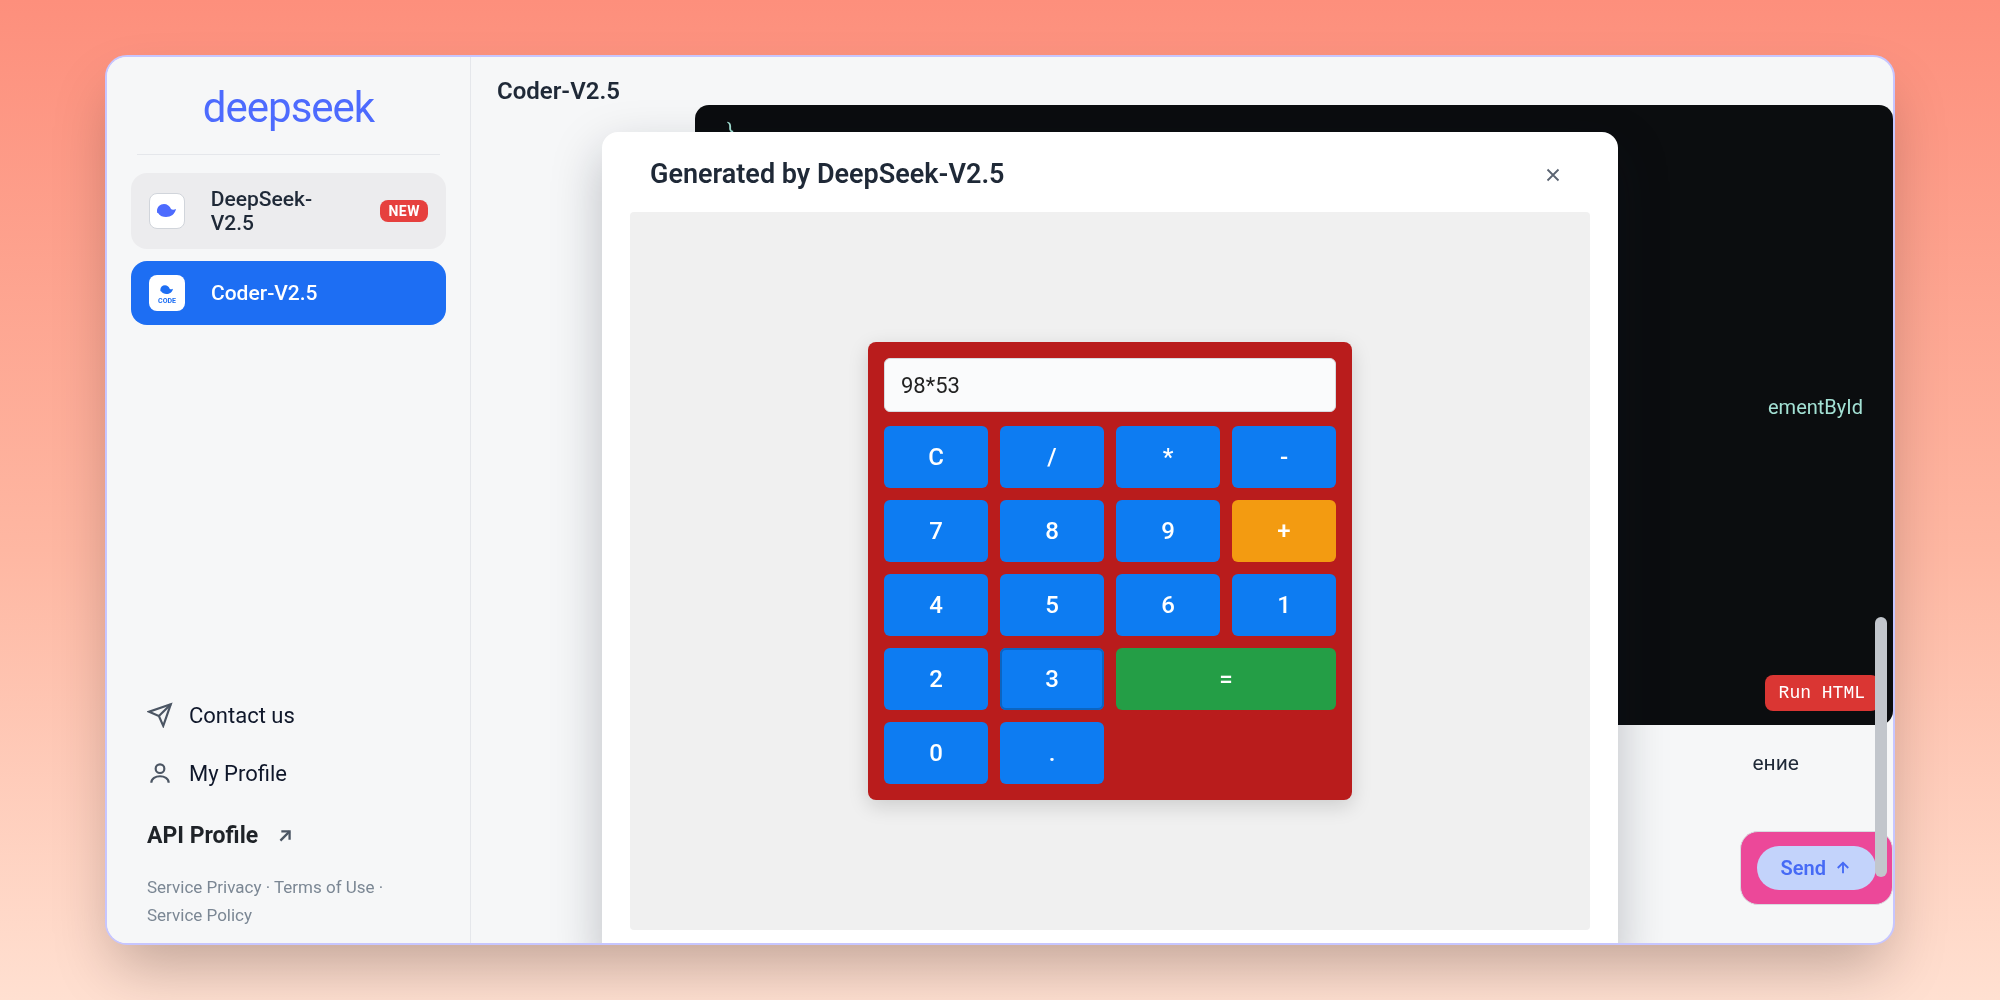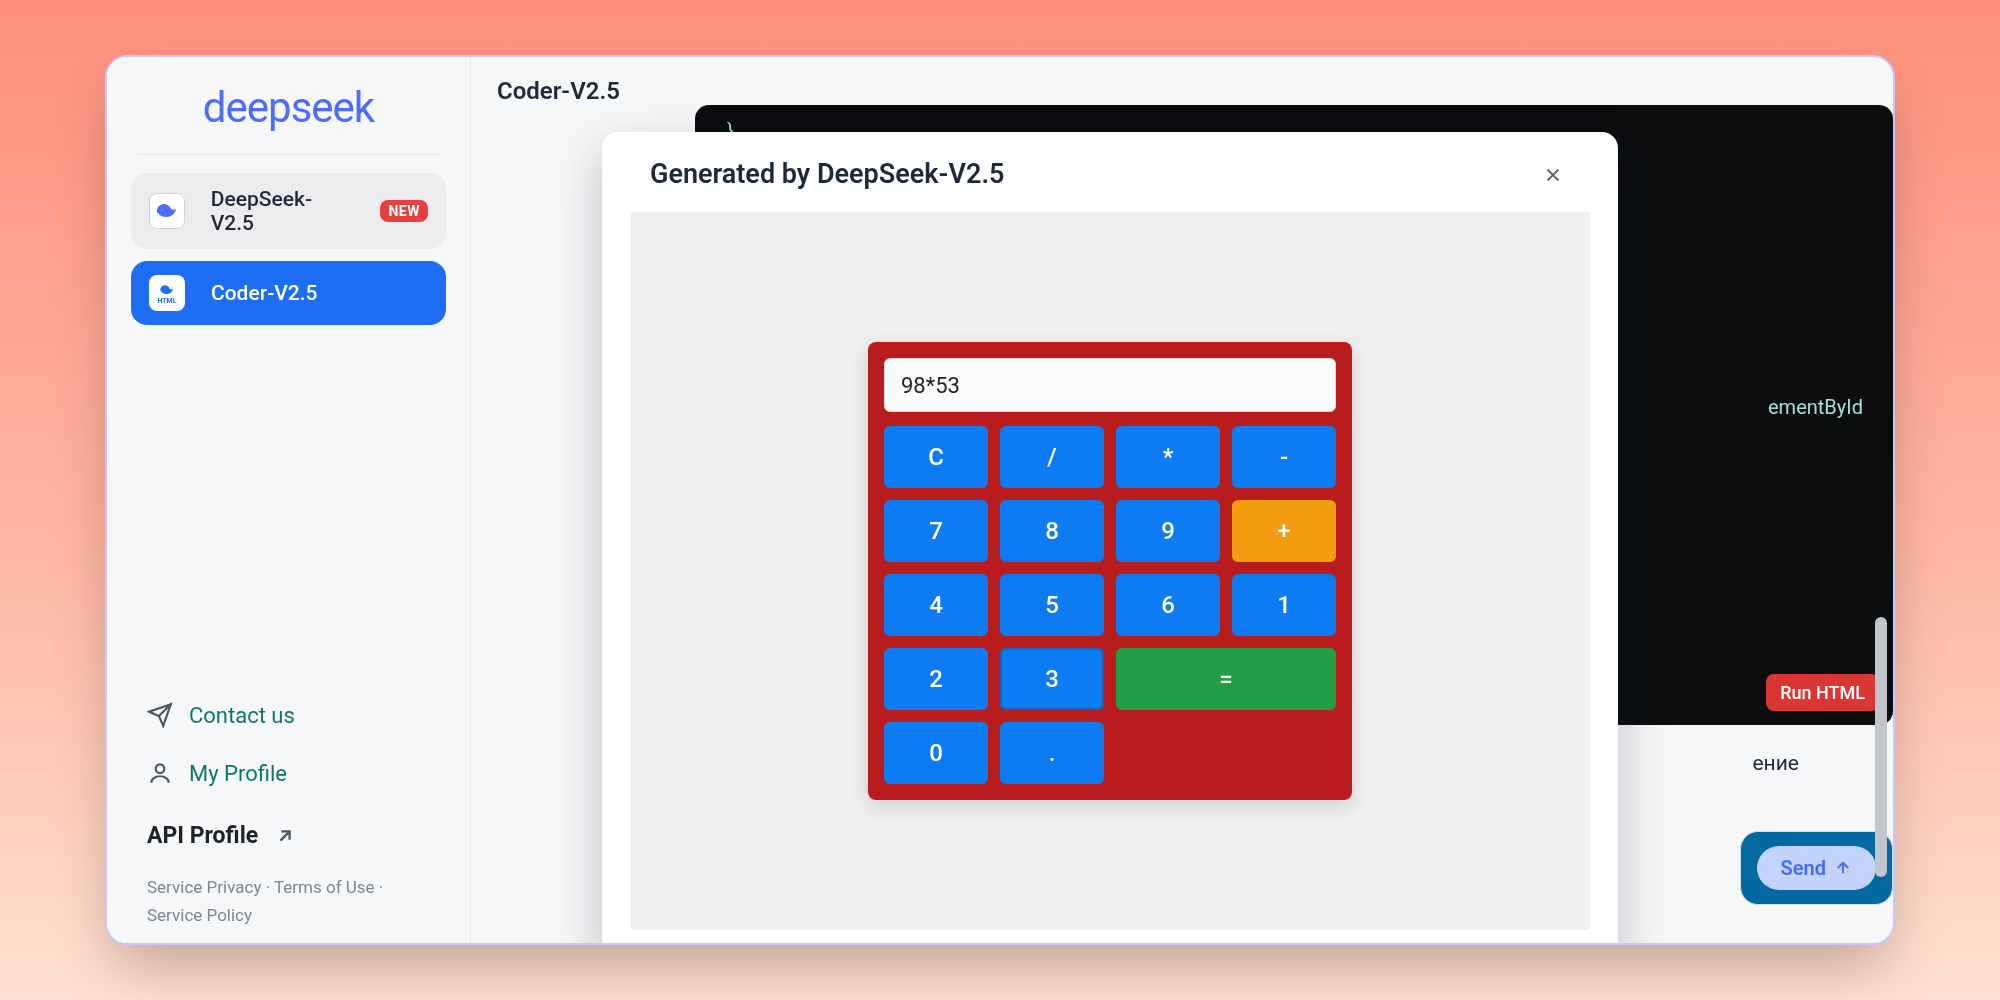--- a/index.html
+++ b/index.html
@@ -70,21 +70,21 @@
   .icon-code-label { font-size:7px; font-weight:700; color:#1d6ef3; text-align:center; line-height:7px; }
   .badge-new {
     background:#e6403e; color:#fff; font-size:14px; font-weight:700;
     padding:3px 8px; border-radius:8px; letter-spacing:0.5px;
   }
 
   .sidebar-spacer { flex: 1 1 auto; }
 
   .side-link {
     display:flex; align-items:center; gap:16px;
-    padding: 16px 40px; color:#0f766e; font-size:22px; cursor:pointer;
+    padding: 16px 40px; color:#0f172a; font-size:22px; cursor:pointer;
   }
   .side-link.strong { font-weight:700; font-size:23px; color:#1f2328; padding-top:20px; padding-bottom:20px;}
   .side-link svg { width:26px; height:26px; stroke:#4b5563; }
   .side-link.strong svg { width:22px; height:22px; }
 
   .footer-legal { padding: 4px 40px 0; color:#7b8794; font-size:17px; line-height:28px; }
   .footer-legal span { white-space: nowrap; }
 
   
   .main {
@@ -112,37 +112,38 @@
     overflow:hidden;
   }
   .code-line1 { color:#a3e1d4; }
   .code-frag-right { position:absolute; top:290px; right:30px; color:#a3e1d4; }
 
   .run-html-btn {
     position:absolute; right:14px; bottom:14px;
     background:#da3633; color:#fff; border:none;
     font-size:18px; padding:8px 14px; border-radius:8px; cursor:pointer;
     font-weight:500;
+    font-family:Liberation Mono, monospace;
   }
 
   .msg-area {
     position:absolute; left:224px; right:0; top:634px;
     display:flex; flex-direction:column; gap:18px;
     padding-right:4px;
   }
   .assistant-msg { color:#1f2937; font-size:21px; padding: 0 0 0 8px; text-align:right; padding-right:90px;}
   .assistant-msg span { display:block; text-align:left; margin-left:auto; width:fit-content;margin-top:12px;}
 
   .composer {
     position:absolute; left:224px; right:0; bottom:38px;
     display:flex; justify-content:flex-end; gap:16px; align-items:center;
   }
   .composer-box {
     border:1px solid #d8dbe0; border-radius:18px; padding:14px 16px;
-    display:flex; align-items:center; gap:12px; background:#0369a1;
+    display:flex; align-items:center; gap:12px; background:#ec4899;
   }
   .send-btn {
     background:#c3d3fb; color:#466af5; border:none; border-radius:999px;
     font-size:20px; font-weight:600; padding:10px 24px; display:flex; align-items:center; gap:8px;
     cursor:pointer;
   }
   .send-btn svg { width:18px; height:18px; stroke:#466af5; }
 
   .bottom-note {
     position:absolute; left:0; right:0; bottom:6px;
@@ -224,21 +225,21 @@
       </span>
       <span>DeepSeek-V2.5</span>
       <span class="badge-new">NEW</span>
     </div>
 
     <div class="model-item active">
       <span class="model-icon" style="flex-direction:column;">
         <svg viewBox="0 0 24 24" fill="none" style="height:16px;">
             <path d="M3 14c2 3 5 4 8 4 5 0 9-3 10-8-2 1-4 1-5 0-1-3-4-5-7-5-4 0-7 3-7 7 0 .7.1 1.4.3 2H3z" fill="#1d6ef3"></path>
           </svg>
-        <span class="icon-code-label">HTML</span>
+        <span class="icon-code-label">CODE</span>
       </span>
       <span>Coder-V2.5</span>
     </div>
 
     <div class="sidebar-spacer"></div>
 
     <div class="side-link">
       <svg viewBox="0 0 24 24" fill="none" stroke-width="2">
           <path d="M22 2L11 13"></path>
           <path d="M22 2l-7 20-4-9-9-4 20-7z"></path>

